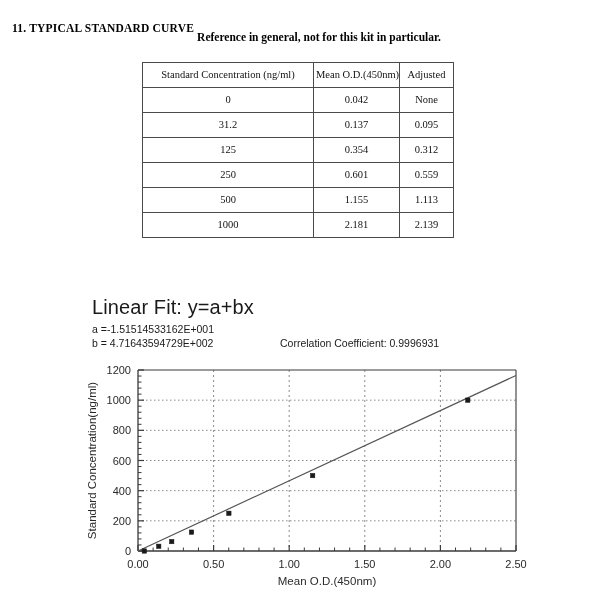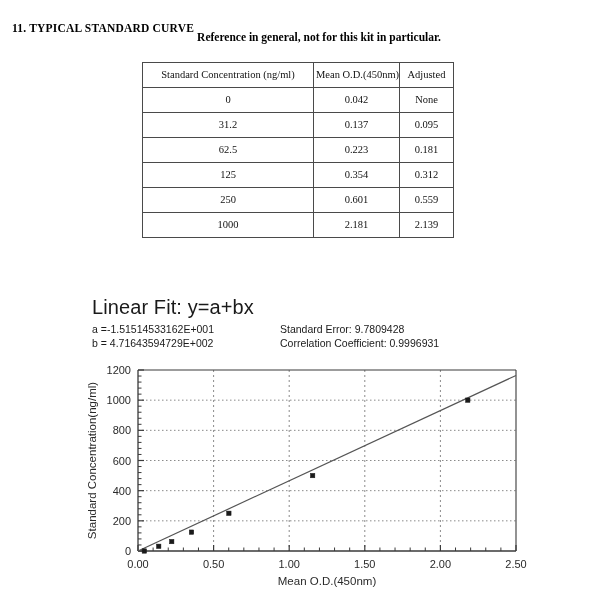--- a/index.html
+++ b/index.html
@@ -148,49 +148,48 @@
           <td>0</td>
           <td>0.042</td>
           <td>None</td>
         </tr>
         <tr>
           <td>31.2</td>
           <td>0.137</td>
           <td>0.095</td>
         </tr>
         <tr>
-          <td>62.5</td>
-          <td>0.223</td>
-          <td>0.181</td>
-        </tr>
-        <tr>
           <td>125</td>
           <td>0.354</td>
           <td>0.312</td>
         </tr>
         <tr>
           <td>250</td>
           <td>0.601</td>
           <td>0.559</td>
+        </tr>
+        <tr>
+          <td>500</td>
+          <td>1.155</td>
+          <td>1.113</td>
         </tr>
         <tr>
           <td>1000</td>
           <td>2.181</td>
           <td>2.139</td>
         </tr>
       </tbody>
   </table>
 </div>
 
 <div id="fit-block">
   <div id="fit-title">Linear Fit: y=a+bx</div>
   <div class="fit-rows">
     <div class="fit-row">
       <span class="fit-left">a =-1.51514533162E+001</span>
-      <span class="fit-right">Standard Error: 9.7809428</span>
     </div>
     <div class="fit-row">
       <span class="fit-left">b = 4.71643594729E+002</span>
       <span class="fit-right">Correlation Coefficient: 0.9996931</span>
     </div>
   </div>
 </div>
 
 <div id="chart">
   <svg id="chart-svg" width="600" height="255" viewBox="0 0 600 255">

